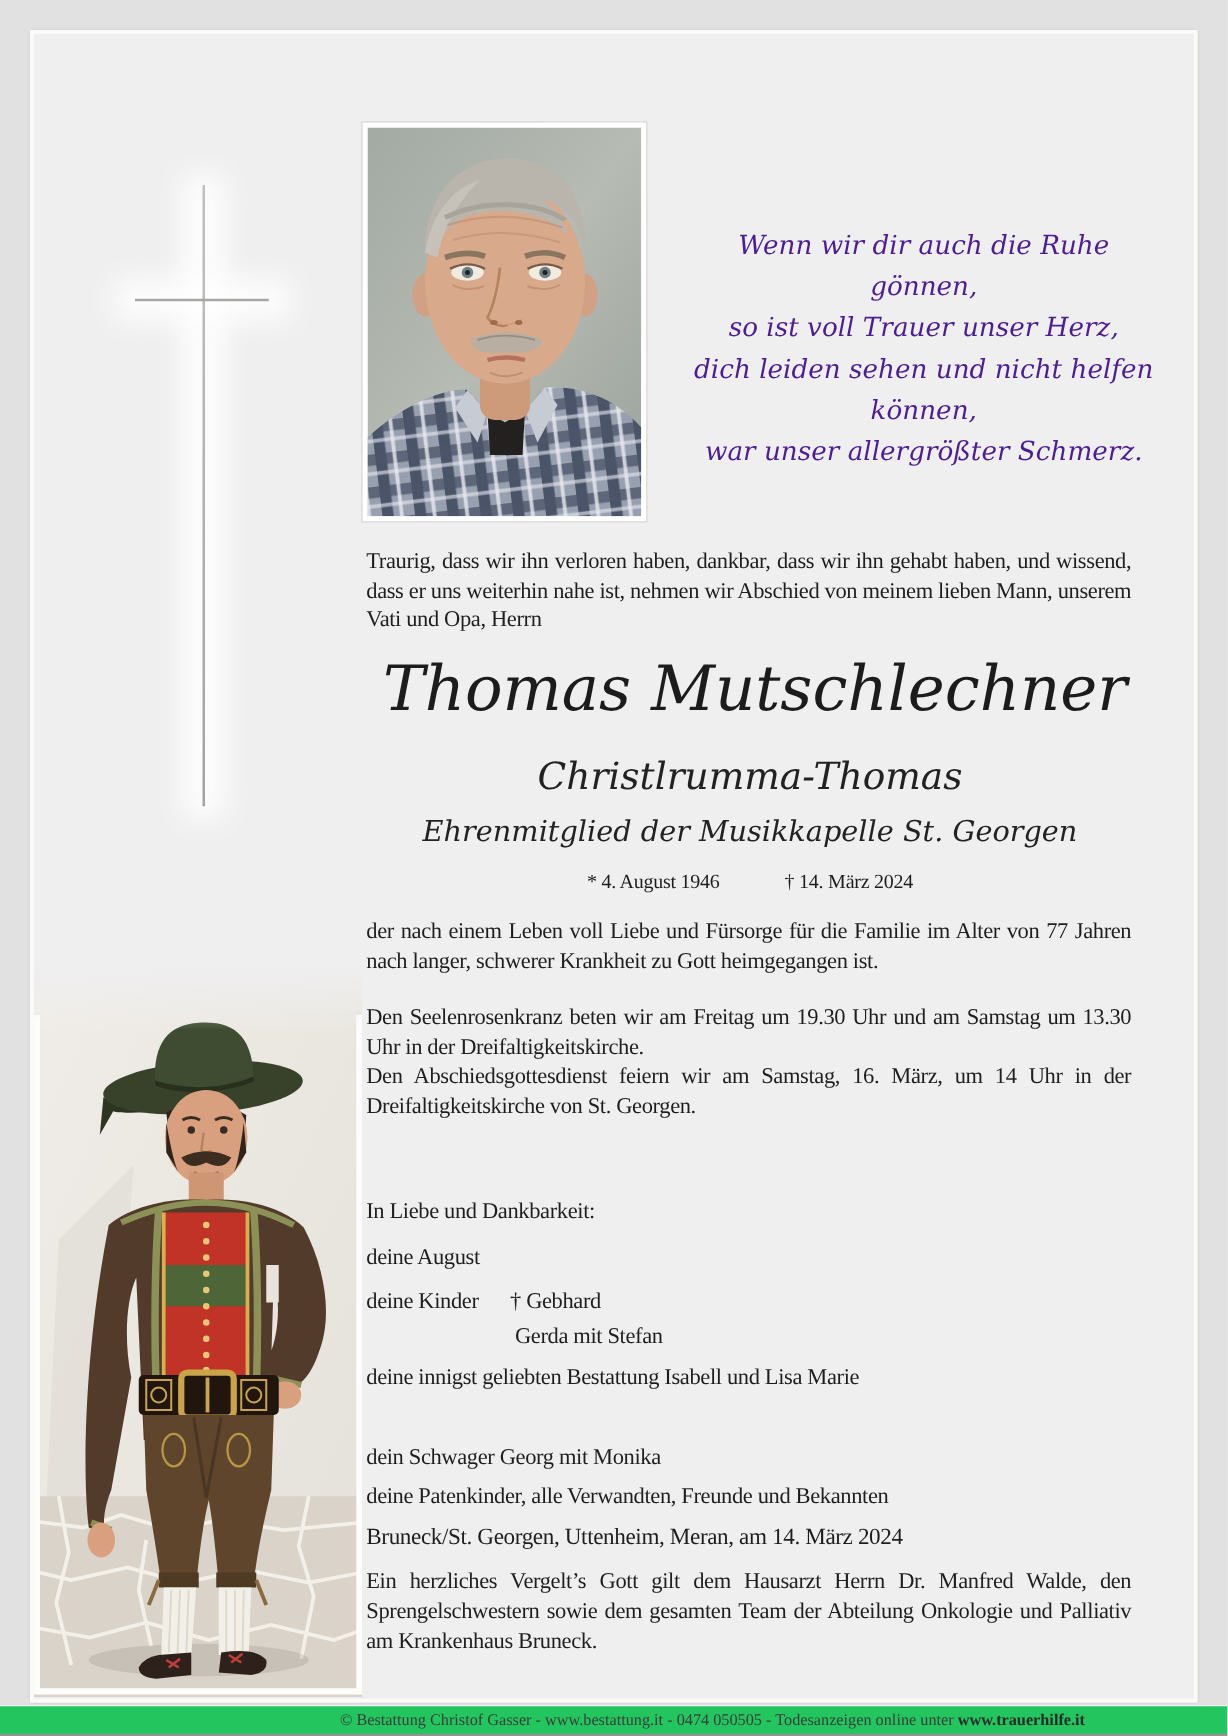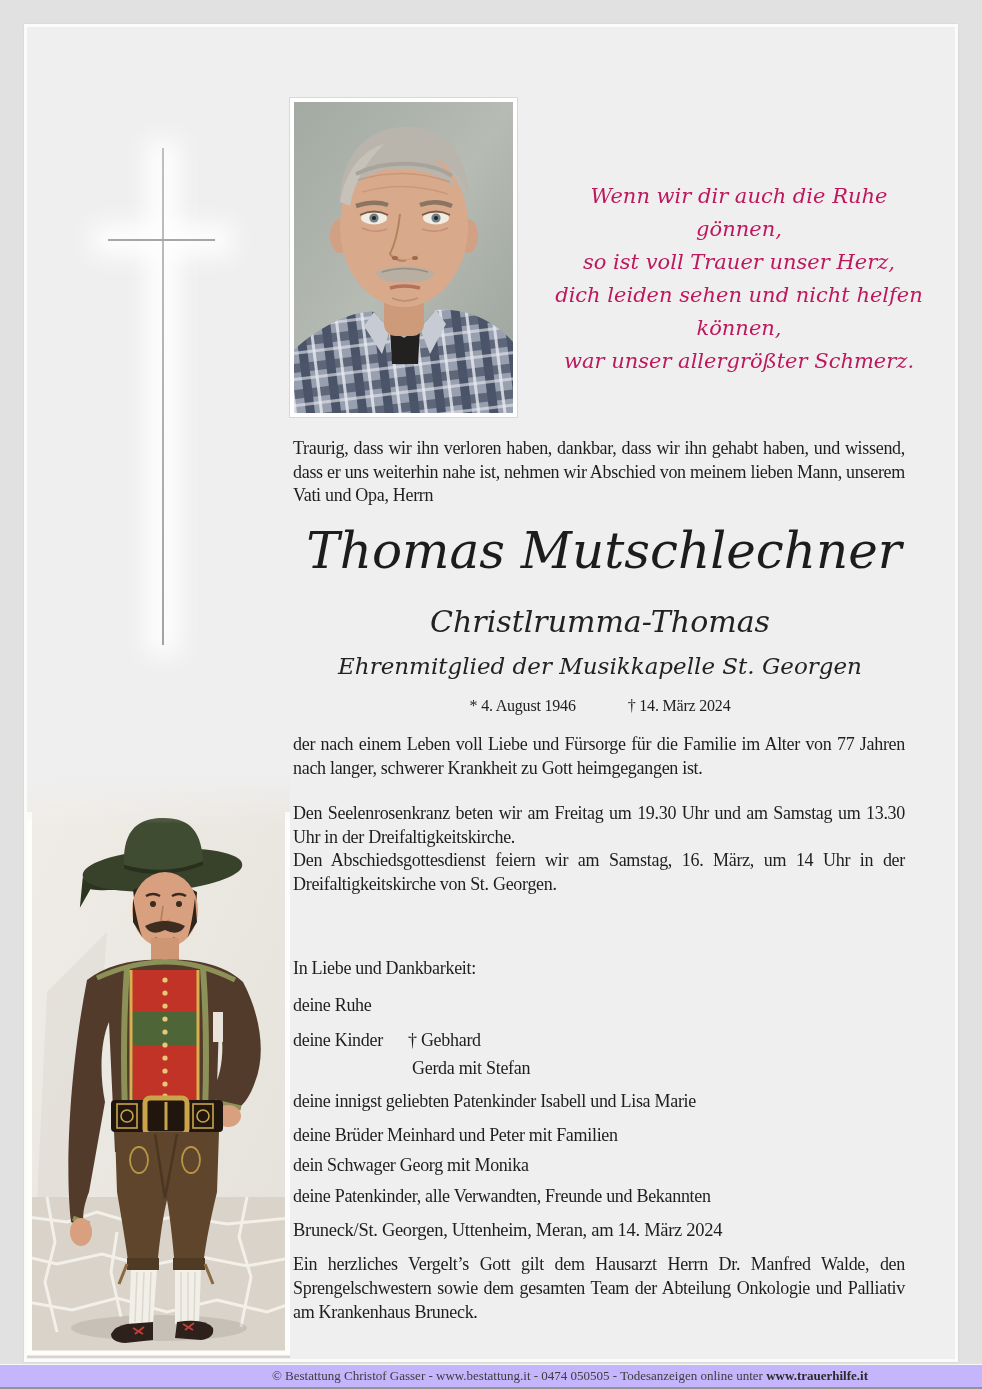--- a/index.html
+++ b/index.html
@@ -13,21 +13,21 @@
   .glow-h{left:92px;top:224px;width:140px;height:32px;}
   .cross-line{position:absolute;background:linear-gradient(180deg,#c2c0be,#a5a3a1);}
   .cross-v{left:162px;top:148px;width:2px;height:497px;}
   .cross-h{left:108px;top:239px;width:107px;height:2px;background:#a8a6a4;}
   
   .portrait{position:absolute;left:290px;top:98px;width:227px;height:319px;background:#fff;
             padding:4px;box-sizing:border-box;outline:1px solid #d9d8d7;}
   .portrait svg{display:block;width:219px;height:311px;}
   
   .verse{position:absolute;left:553px;top:180px;width:372px;text-align:center;
-         font-family:"DejaVu Serif", serif;font-style:italic;font-size:21px;line-height:33px;color:#be185d;}
+         font-family:"DejaVu Serif", serif;font-style:italic;font-size:21px;line-height:33px;color:#4c1d95;}
   
   .bodytext{position:absolute;left:293px;width:612px;font-size:18px;line-height:23.5px;
             letter-spacing:-0.3px;text-align:justify;}
   .intro{top:437px;}
   .passing{top:733px;}
   .funeral{top:802px;}
   .funeral p{margin:0;text-align:justify;}
   .name{position:absolute;left:244px;top:520px;width:720px;text-align:center;
         font-family:"DejaVu Serif", serif;font-style:italic;font-size:50px;line-height:62px;color:#1c1c1c;}
   .nickname{position:absolute;left:240px;top:604px;width:720px;text-align:center;
@@ -49,21 +49,21 @@
   .brotherinlaw{top:1153px;}
   .godchildren{top:1184px;}
   .placedate{top:1218px;font-size:18.5px;}
   .thanks{top:1252px;}
   
   .costume{position:absolute;left:27px;top:772px;width:263px;height:586px;
            -webkit-mask-image:linear-gradient(180deg,rgba(0,0,0,0) 0,#000 52px);
            mask-image:linear-gradient(180deg,rgba(0,0,0,0) 0,#000 52px);}
   .costume svg{display:block;width:263px;height:586px;}
   
-  .footer-bar{position:absolute;left:0;top:1364px;width:982px;height:22px;background:#c4b5fd;
+  .footer-bar{position:absolute;left:0;top:1364px;width:982px;height:22px;background:#22c55e;
               border-top:1px solid #f7f7f7;border-bottom:2px solid #939393;box-sizing:content-box;
               font-size:13px;color:#3d3d3d;text-align:center;line-height:22px;padding-left:158px;
               width:824px;}
   .footer-bar b{color:#2a2a2a;}
 </style>
 </head>
 <body>
 
 <div class="page">
   <div class="card"></div>
@@ -143,30 +143,29 @@
   </div>
 
   <div class="bodytext passing">der nach einem Leben voll Liebe und Fürsorge für die Familie im Alter von 77 Jahren nach langer, schwerer Krankheit zu Gott heimgegangen ist.</div>
 
   <div class="bodytext funeral">
     <p>Den Seelenrosenkranz beten wir am Freitag um 19.30 Uhr und am Samstag um 13.30 Uhr in der Dreifaltigkeitskirche.</p>
     <p>Den Abschiedsgottesdienst feiern wir am Samstag, 16. März, um 14 Uhr in der Dreifaltigkeitskirche von St. Georgen.</p>
   </div>
 
   <div class="gratitude">In Liebe und Dankbarkeit:</div>
-  <div class="mline wife">deine Ruhe</div>
+  <div class="mline wife">deine August</div>
   <div class="mline kinder">
     <div class="row">
       <span class="label">deine Kinder</span>
       <span>† Gebhard</span>
     </div>
     <div class="child2">Gerda mit Stefan</div>
   </div>
-  <div class="mline grandchildren">deine innigst geliebten Patenkinder Isabell und Lisa Marie</div>
-  <div class="mline brothers">deine Brüder Meinhard und Peter mit Familien</div>
+  <div class="mline grandchildren">deine innigst geliebten Bestattung Isabell und Lisa Marie</div>
   <div class="mline brotherinlaw">dein Schwager Georg mit Monika</div>
   <div class="mline godchildren">deine Patenkinder, alle Verwandten, Freunde und Bekannten</div>
   <div class="mline placedate">Bruneck/St. Georgen, Uttenheim, Meran, am 14. März 2024</div>
 
   <div class="bodytext mline thanks" style="width:612px">Ein herzliches Vergelt’s Gott gilt dem Hausarzt Herrn Dr. Manfred Walde, den Sprengelschwestern sowie dem gesamten Team der Abteilung Onkologie und Palliativ am Krankenhaus Bruneck.</div>
 
   <div class="costume">
     <svg viewBox="0 0 263 586">
       <defs>
         <linearGradient id="wall" x1="0" y1="0" x2="1" y2="1">

